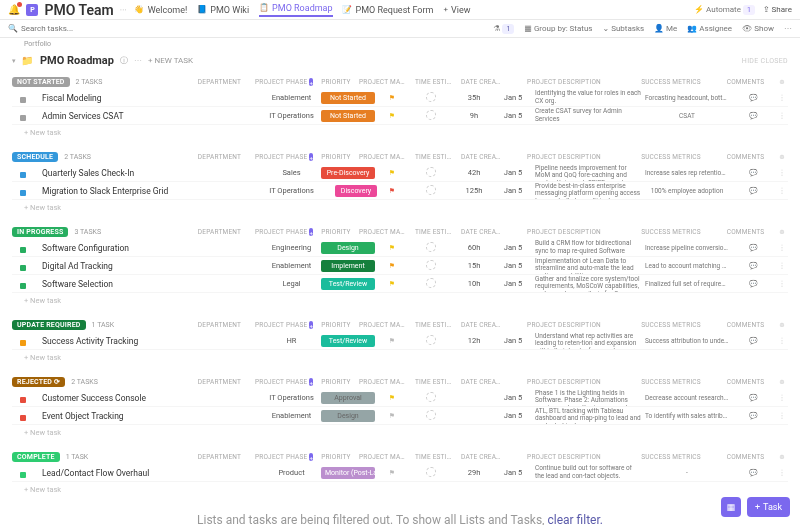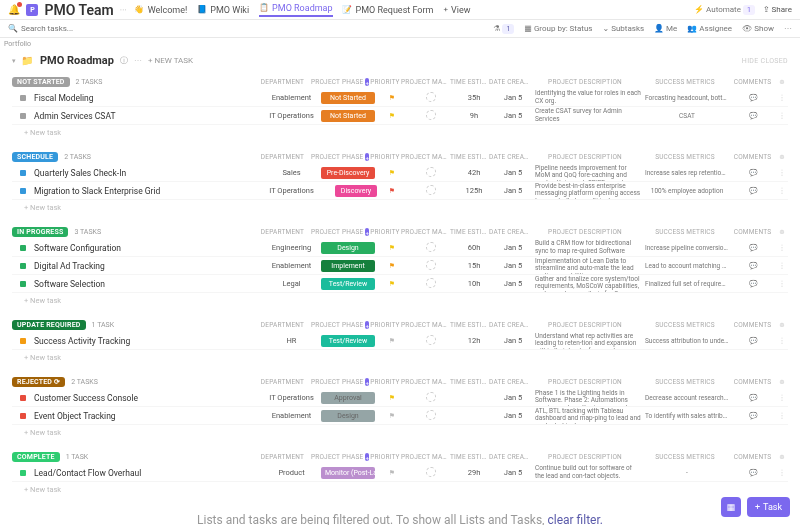--- a/index.html
+++ b/index.html
@@ -13,53 +13,53 @@
 .nav-item.active { color: #7b68ee; border-bottom: 2px solid #7b68ee; padding-bottom: 2px; }
 .topbar-right { margin-left: auto; display: flex; align-items: center; gap: 8px; font-size: 8px; color: #777; }
 .tb-btn { display: flex; align-items: center; gap: 2px; cursor: pointer; }
 .automate-badge { background: #f3f0ff; color: #7b68ee; padding: 1px 4px; border-radius: 3px; font-size: 7px; }
 .share-btn { color: #555; }
 .toolbar { display: flex; align-items: center; padding: 3px 8px; gap: 8px; border-bottom: 1px solid #e8e8e8; height: 18px; font-size: 8px; color: #777; }
 .search-wrap { display: flex; align-items: center; gap: 3px; flex: 1; }
 .search-input { border: none; outline: none; font-size: 8px; color: #999; width: 100px; }
 .toolbar-right { display: flex; align-items: center; gap: 10px; }
 .filter-chip { background: #eef; color: #5a5aaa; padding: 1px 4px; border-radius: 3px; font-size: 7px; }
-.breadcrumb { padding: 2px 4px; font-size: 7px; color: #999; }
+.breadcrumb { padding: 2px 24px; font-size: 7px; color: #999; }
 .header-row { display: flex; align-items: center; padding: 4px 12px; gap: 6px; }
 .folder-icon { color: #7b68ee; font-size: 10px; }
 .page-title { font-weight: 700; font-size: 11px; }
 .info-icon { color: #aaa; font-size: 8px; }
 .new-task-link { color: #999; font-size: 8px; cursor: pointer; }
 .hide-closed { margin-left: auto; font-size: 7px; color: #ccc; letter-spacing: 0.3px; }
 .groups { padding: 4px 12px 30px; }
 .group { margin-bottom: 10px; }
 .group-header { display: flex; align-items: center; font-size: 7px; color: #888; height: 14px; }
 .status-chip { padding: 1px 5px; border-radius: 3px; color: #fff; font-size: 7px; font-weight: 600; letter-spacing: 0.2px; }
 .chip-notstarted { background: #a0a0a0; }
 .chip-schedule { background: #3498db; }
 .chip-inprogress { background: #27ae60; }
 .chip-update { background: #15803d; }
 .chip-rejected { background: #a16207; }
 .chip-complete { background: #2ecc71; }
 .task-count { margin-left: 6px; font-size: 7px; color: #999; }
-.col-headers { display: flex; margin-left: auto; gap: 1px; font-size: 6.5px; color: #aaa; letter-spacing: 0.2px; }
+.col-headers { display: flex; margin-left: auto; gap: 8px; font-size: 6.5px; color: #aaa; letter-spacing: 0.2px; }
 .col { text-align: center; overflow: hidden; white-space: nowrap; text-overflow: ellipsis; }
 .c-dept { width: 55px; }
 .c-phase { width: 58px; display: flex; align-items: center; justify-content: center; gap: 2px; }
 .c-prio { width: 30px; }
 .c-pm { width: 48px; }
 .c-est { width: 38px; }
 .c-date { width: 40px; }
 .c-desc { width: 110px; }
 .c-metrics { width: 88px; }
 .c-comments { width: 45px; }
 .c-add { width: 12px; color: #ccc; }
 .phase-plus { width: 8px; height: 8px; background: #7b68ee; border-radius: 2px; color: #fff; font-size: 6px; display: inline-flex; align-items: center; justify-content: center; }
 .task-row { display: flex; align-items: center; height: 18px; font-size: 8px; border-bottom: 1px solid #f5f5f5; }
-.task-left { display: flex; align-items: center; gap: 8px; width: 195px; padding-left: 8px; }
+.task-left { display: flex; align-items: flex-end; gap: 16px; width: 195px; padding-left: 8px; }
 .status-dot { width: 6px; height: 6px; border-radius: 1px; flex-shrink: 0; }
 .dot-grey { background: #a0a0a0; }
 .dot-blue { background: #3498db; }
 .dot-green { background: #27ae60; }
 .dot-orange { background: #f39c12; }
 .dot-red { background: #e74c3c; }
 .dot-complete { background: #2ecc71; }
 .task-name { color: #333; font-size: 8.5px; }
 .task-cols { display: flex; margin-left: auto; align-items: center; }
 .cell { text-align: center; font-size: 7.5px; color: #555; overflow: hidden; white-space: nowrap; text-overflow: ellipsis; }

